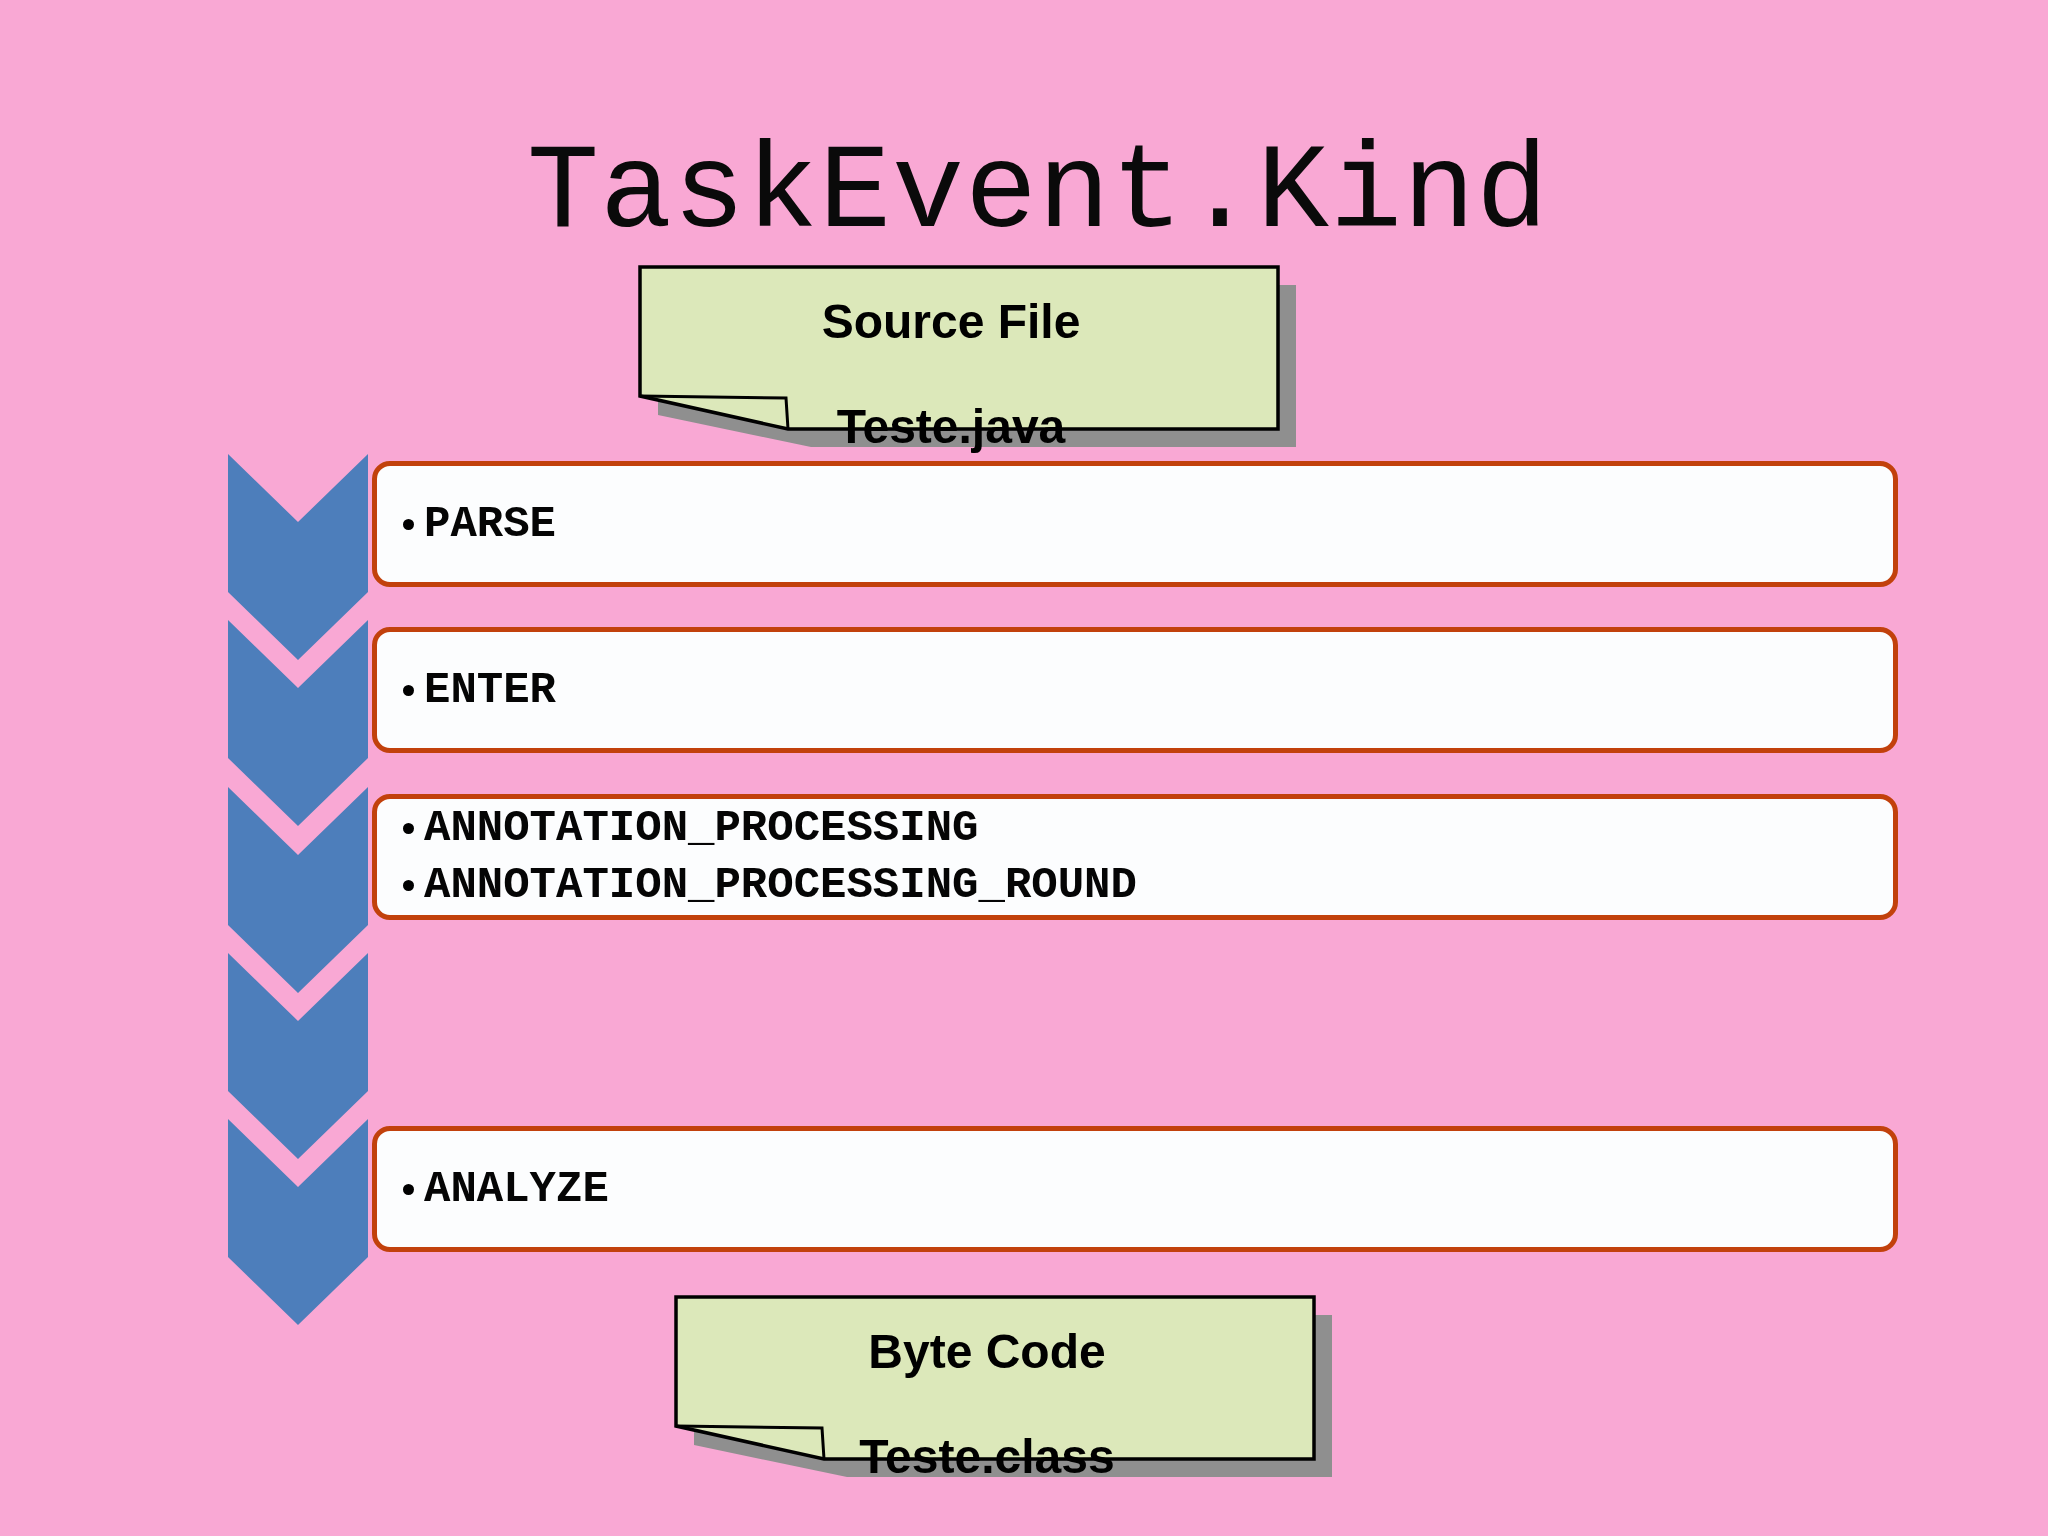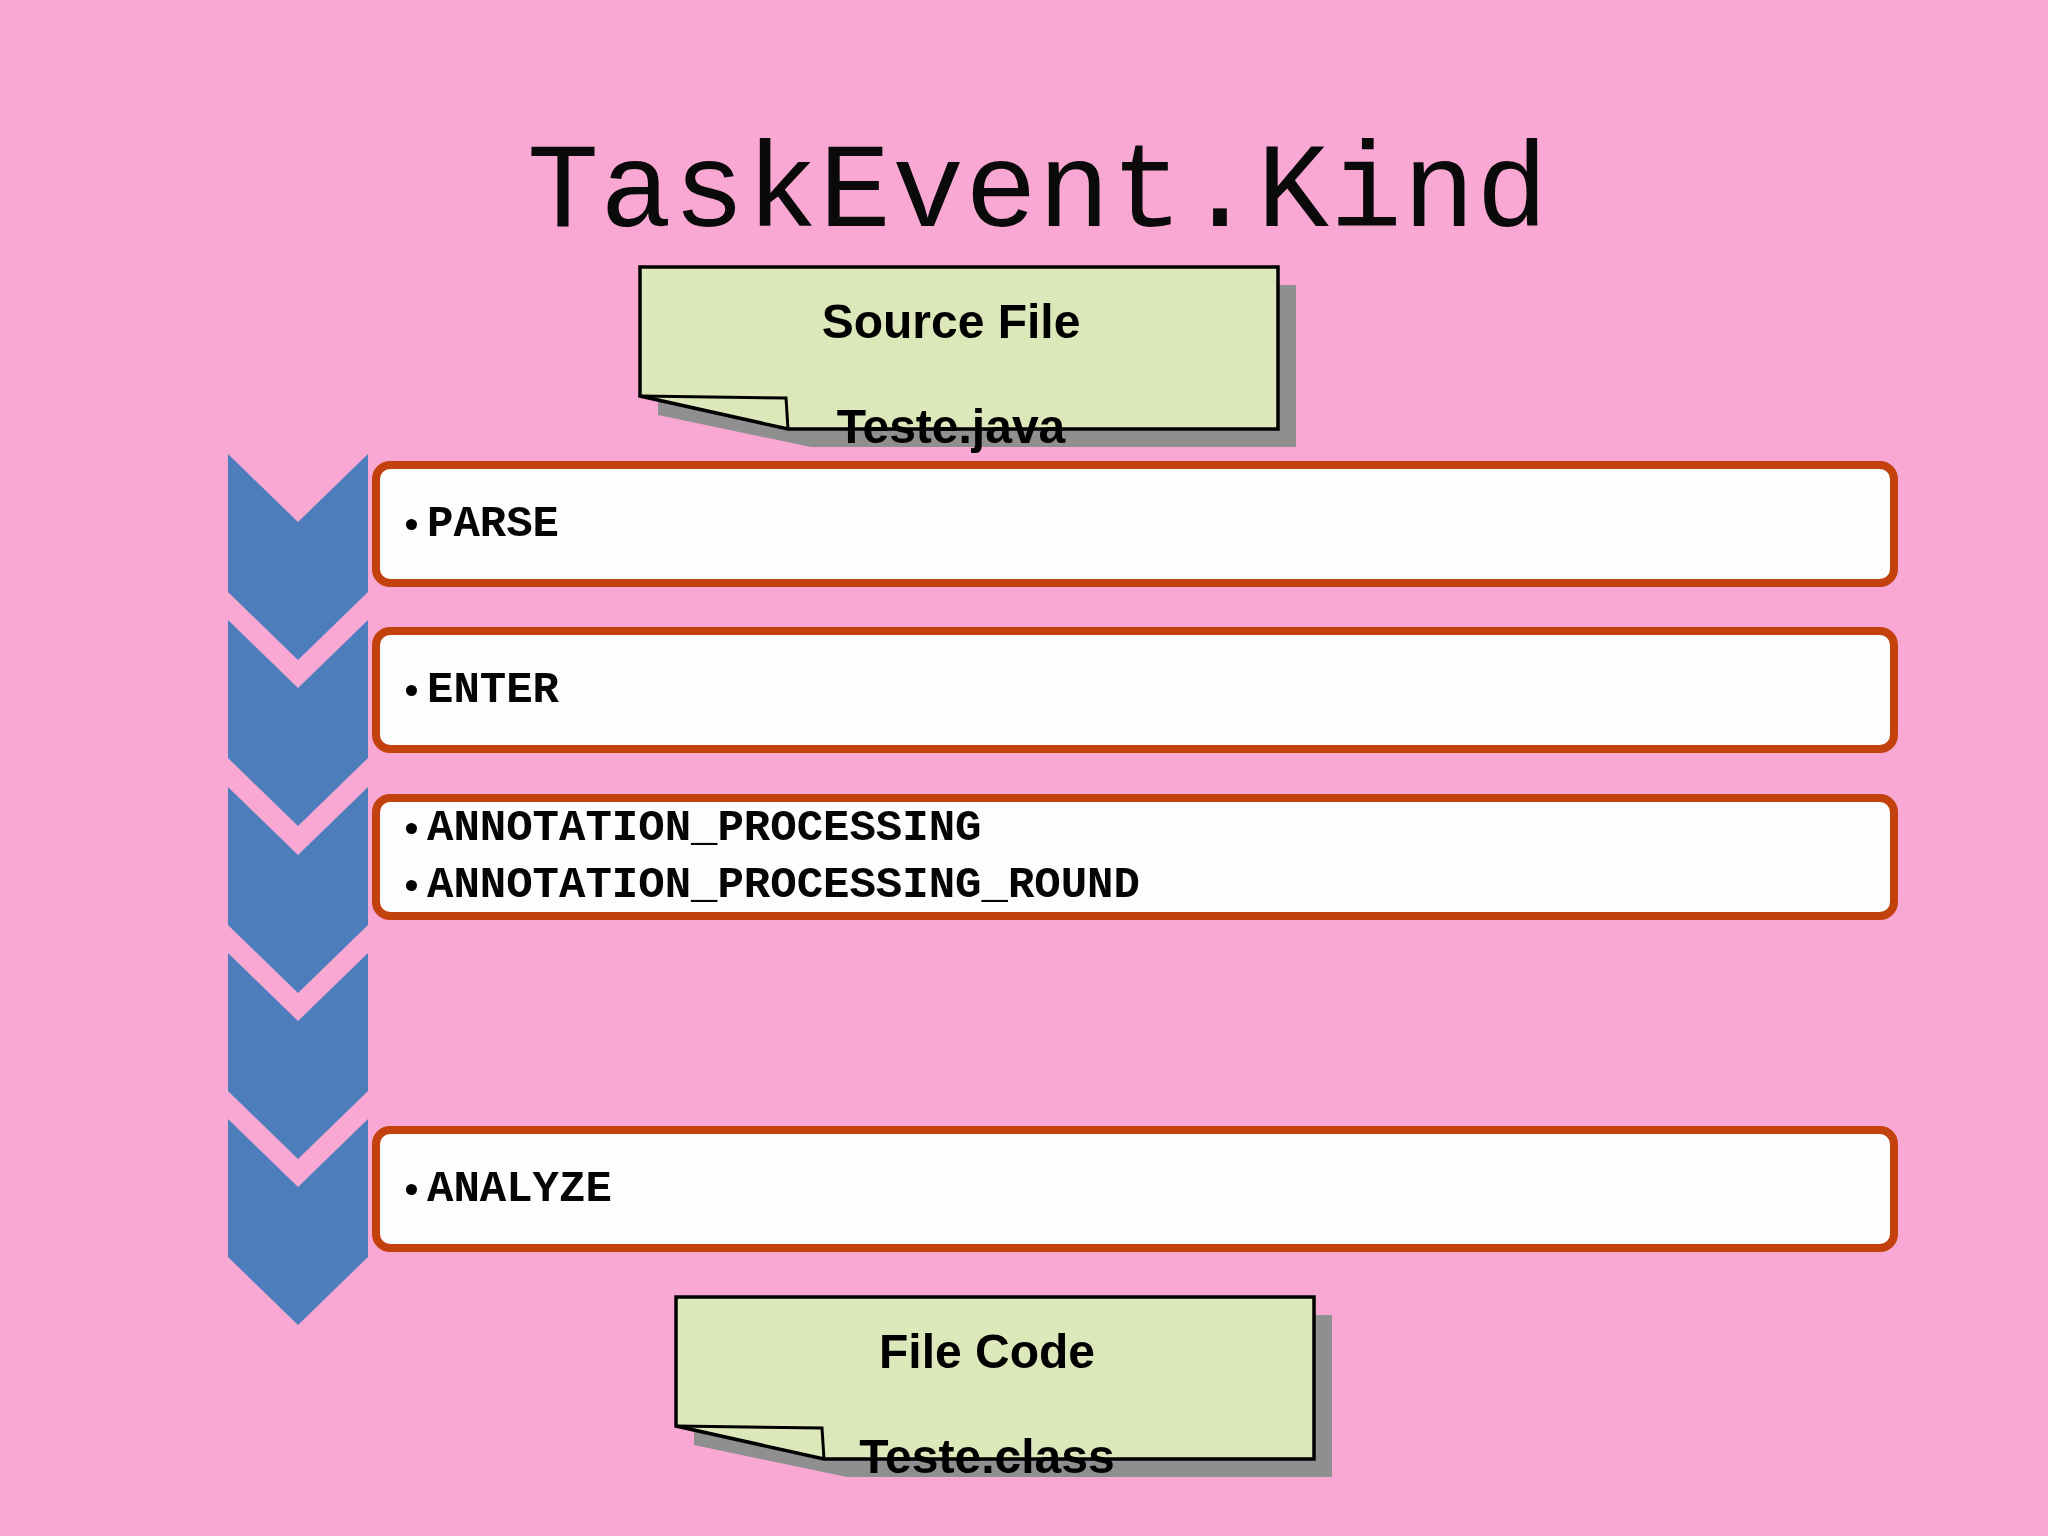--- a/index.html
+++ b/index.html
@@ -22,21 +22,21 @@
                  color:#000000; white-space:nowrap; }
   .note .l1 { top:30px; }
   .note .l2 { top:104px;margin-top:31px; }
 
   
   #chevrons { position:absolute; left:228px; top:454px; }
 
   
   .bar { position:absolute; left:372px; width:1526px; height:126px;
          box-sizing:border-box; background:#fcfdfe;
-         border:8px solid #c2410c; border-radius:18px;
+         border:5px solid #c2410c; border-radius:18px;
          display:flex; flex-direction:column; justify-content:center;
          padding-left:26px; }
   .bar-row { display:flex; align-items:center; height:57px; }
   .dot { width:11px; height:11px; border-radius:50%; background:#000;
          margin-right:10px; flex:0 0 auto; }
   .bar-label { font-family:"Liberation Mono", monospace; font-weight:700;
                font-size:44px; line-height:57px; color:#050505;
                white-space:nowrap; }
 </style>
 </head>
@@ -102,17 +102,17 @@
   </div>
 
   <div class="note" style="left:676px; top:1297px;">
     <svg width="700" height="210">
       <g transform="translate(6,6)">
         <polygon points="18,18 656,18 656,180 171,180 18,148" fill="#8f8f8f" stroke="none"></polygon>
         <polygon points="0,0 638,0 638,162 148,162 0,129" fill="#dce8ba" stroke="#000000" stroke-width="3.5" stroke-linejoin="miter"></polygon>
         <polyline points="0,129 146,131 148,162" fill="none" stroke="#000000" stroke-width="3"></polyline>
       </g>
     </svg>
-    <div class="ntext l1">File Code</div>
+    <div class="ntext l1">Byte Code</div>
     <div class="ntext l2">Teste.class</div>
   </div>
 
 </div>
 
 </body></html>

